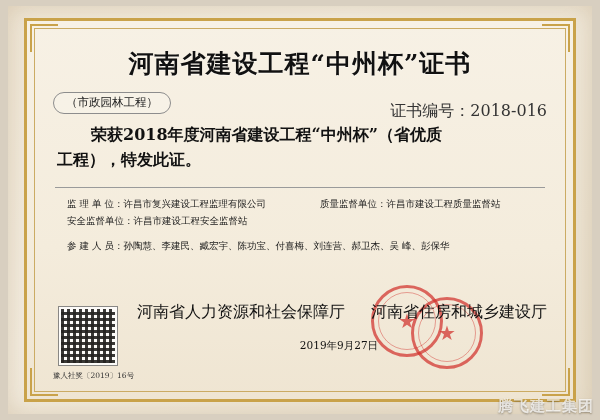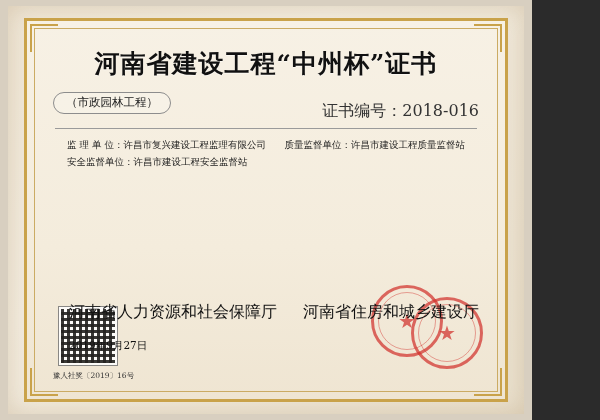--- a/index.html
+++ b/index.html
@@ -8,21 +8,21 @@
     background: #2b2b2b;
   }
   body {
     width: 600px;
     height: 420px;
     overflow: hidden;
     font-family: "DejaVu Sans", "Liberation Sans", sans-serif;
   }
   .photo {
     position: relative;
-    width: 532px;
+    width: 600px;
     height: 420px;
     background: #d8cfc0;
     overflow: hidden;
   }
   
   .paper {
     position: absolute;
     left: 8px;
     top: 6px;
     right: 8px;
@@ -185,21 +185,21 @@
     font-size: 16px;
     color: #111;
     white-space: nowrap;
   }
   .issuer-line span { display: inline-block; }
   .issuer-left { margin-right: 26px; }
   .date {
     margin-top: 16px;
     font-size: 10.5px;
     color: #111;
-    text-align: left;
+    text-align: center;
     padding-right: 6px;
   }
 
   
   .seal {
     position: absolute;
     border-radius: 50%;
     border: 3px solid #d2322d;
     opacity: 0.72;
   }
@@ -256,38 +256,45 @@
 
         <div class="subtitle-row">
           <div class="subtitle">（市政园林工程）</div>
         </div>
 
         <div class="certno">
           <span>证书编号：</span><span>2018-016</span>
         </div>
 
 
+        <div class="body-text">
+          <span class="indent">荣获2018年度河南省建设工程“中州杯”（省优质</span>
+          <span>工程），特发此证。</span>
+        </div>
 
         <div class="divider"></div>
 
         <div class="units">
           <table>
             <tbody>
             <tr>
               <td class="left"><span>监 理 单 位：</span><span>许昌市复兴建设工程监理有限公司</span></td>
               <td class="right"><span>质量监督单位：</span><span>许昌市建设工程质量监督站</span></td>
             </tr>
             <tr>
               <td class="left"><span>安全监督单位：</span><span>许昌市建设工程安全监督站</span></td>
               <td class="right"></td>
             </tr>
           </tbody>
             </table>
         </div>
 
+        <div class="persons">
+          <span>参 建 人 员：</span><span>孙陶慧、李建民、臧宏宇、陈功宝、付喜梅、刘连营、郝卫杰、吴  峰、彭保华</span>
+        </div>
 
         <div class="footer">
           <div class="qr"></div>
           <div class="qr-caption">豫人社奖〔2019〕16号</div>
 
           <div class="seal seal-a">
             <div class="ring"></div>
             <div class="star">★</div>
           </div>
           <div class="seal seal-b">
@@ -300,13 +307,14 @@
               <span class="issuer-left">河南省人力资源和社会保障厅</span><span>河南省住房和城乡建设厅</span>
             </div>
             <div class="date">2019年9月27日</div>
           </div>
         </div>
 
       </div>
     </div>
   </div>
 
+  <div class="watermark">腾飞建工集团</div>
 </div>
 
 </body></html>

